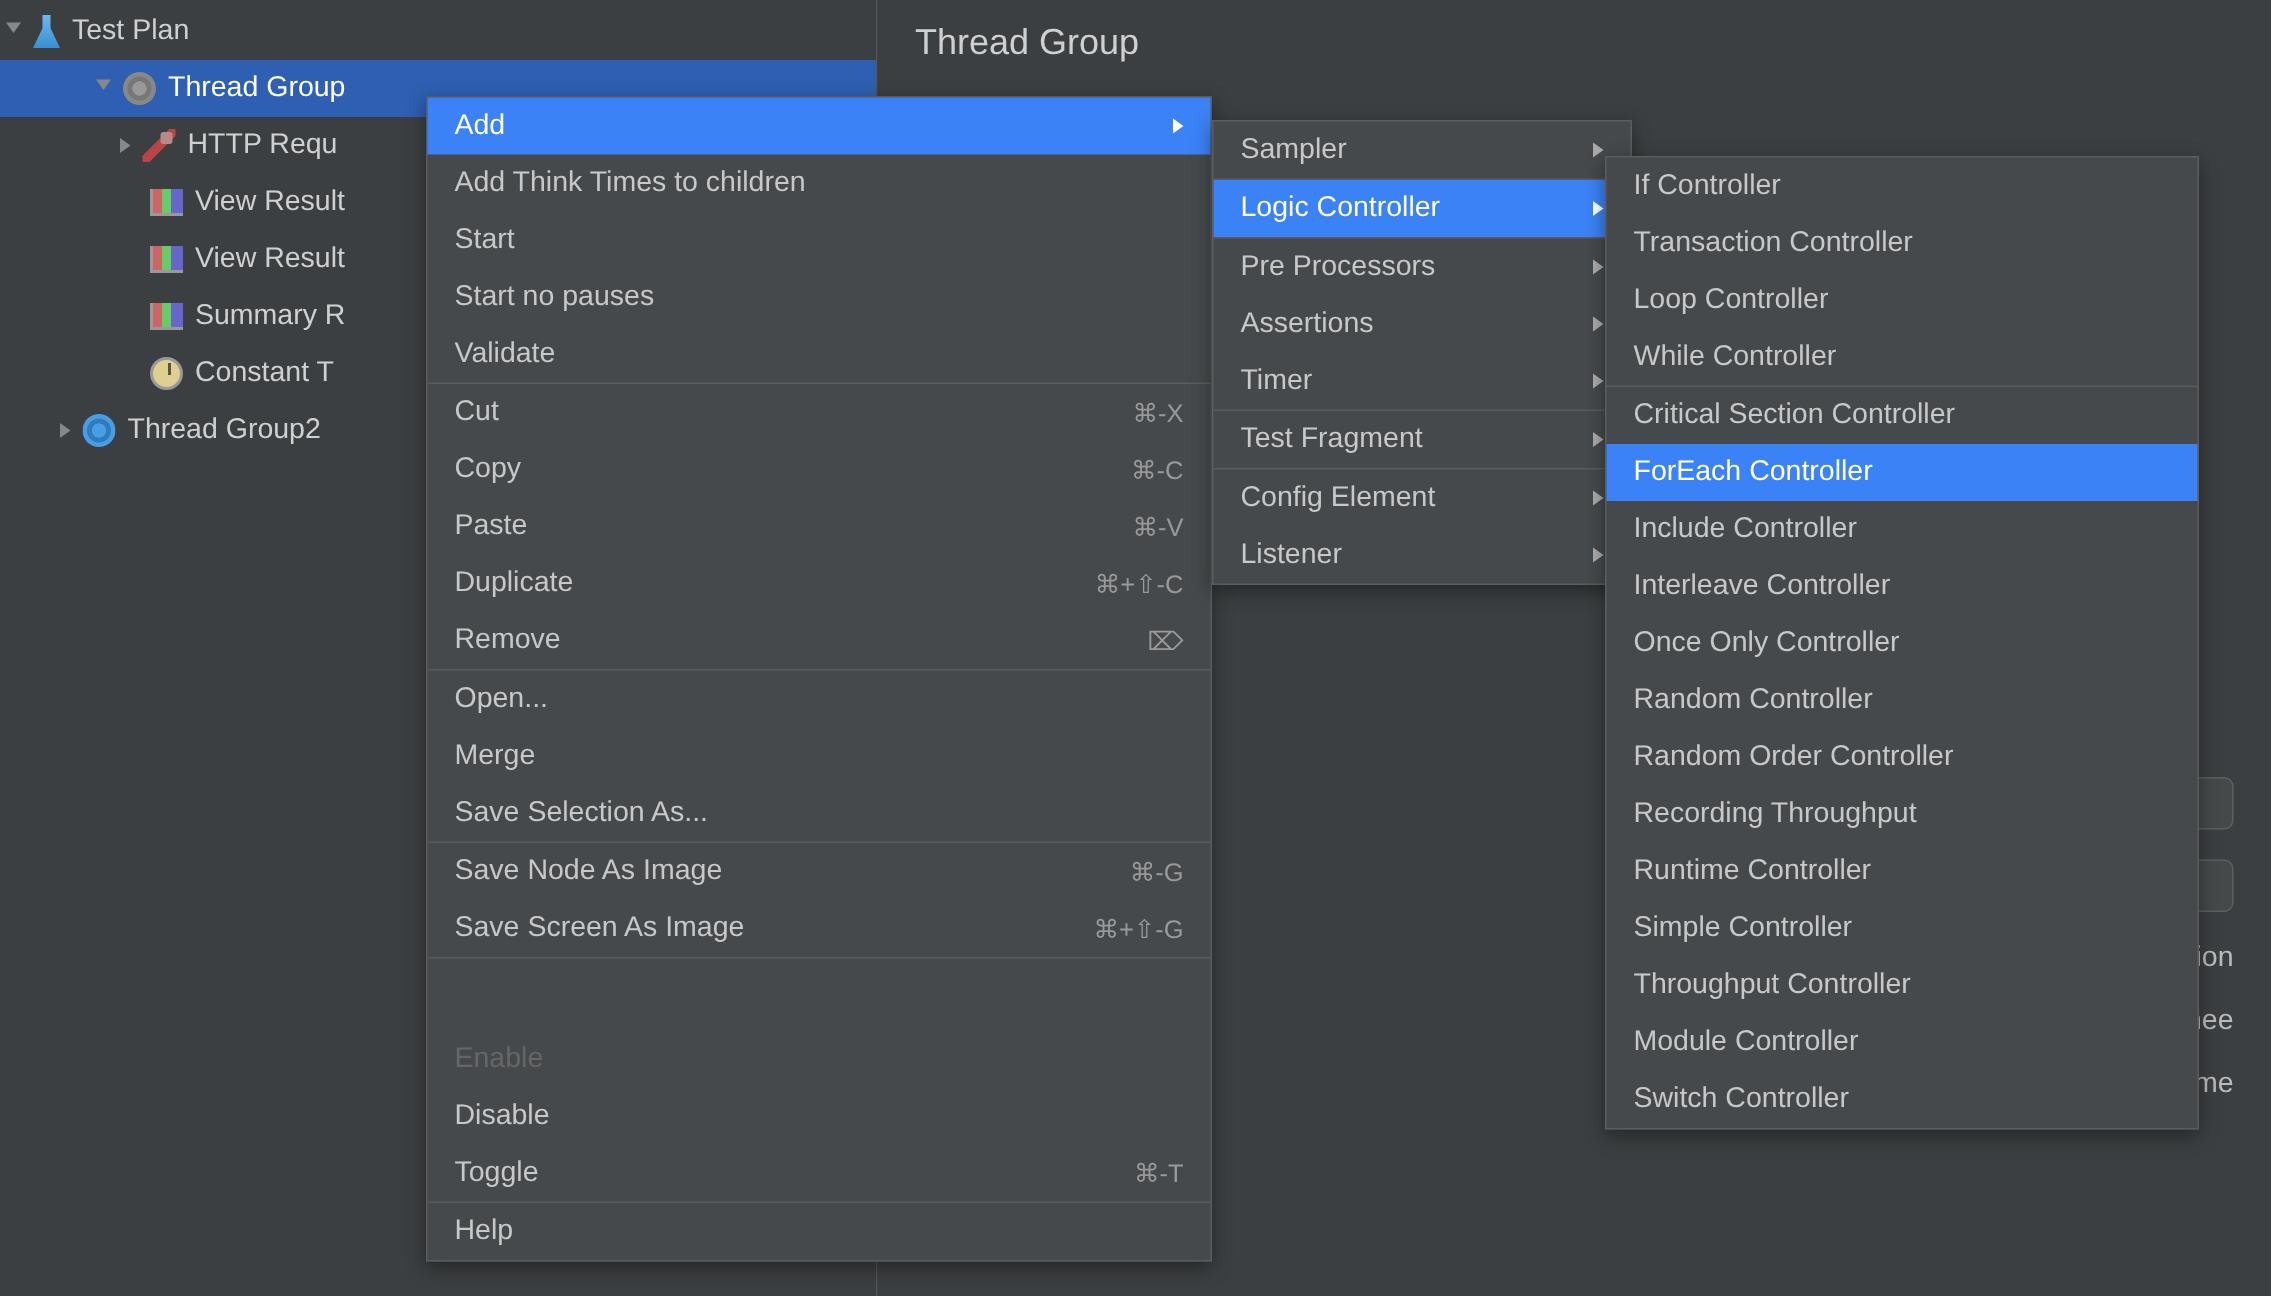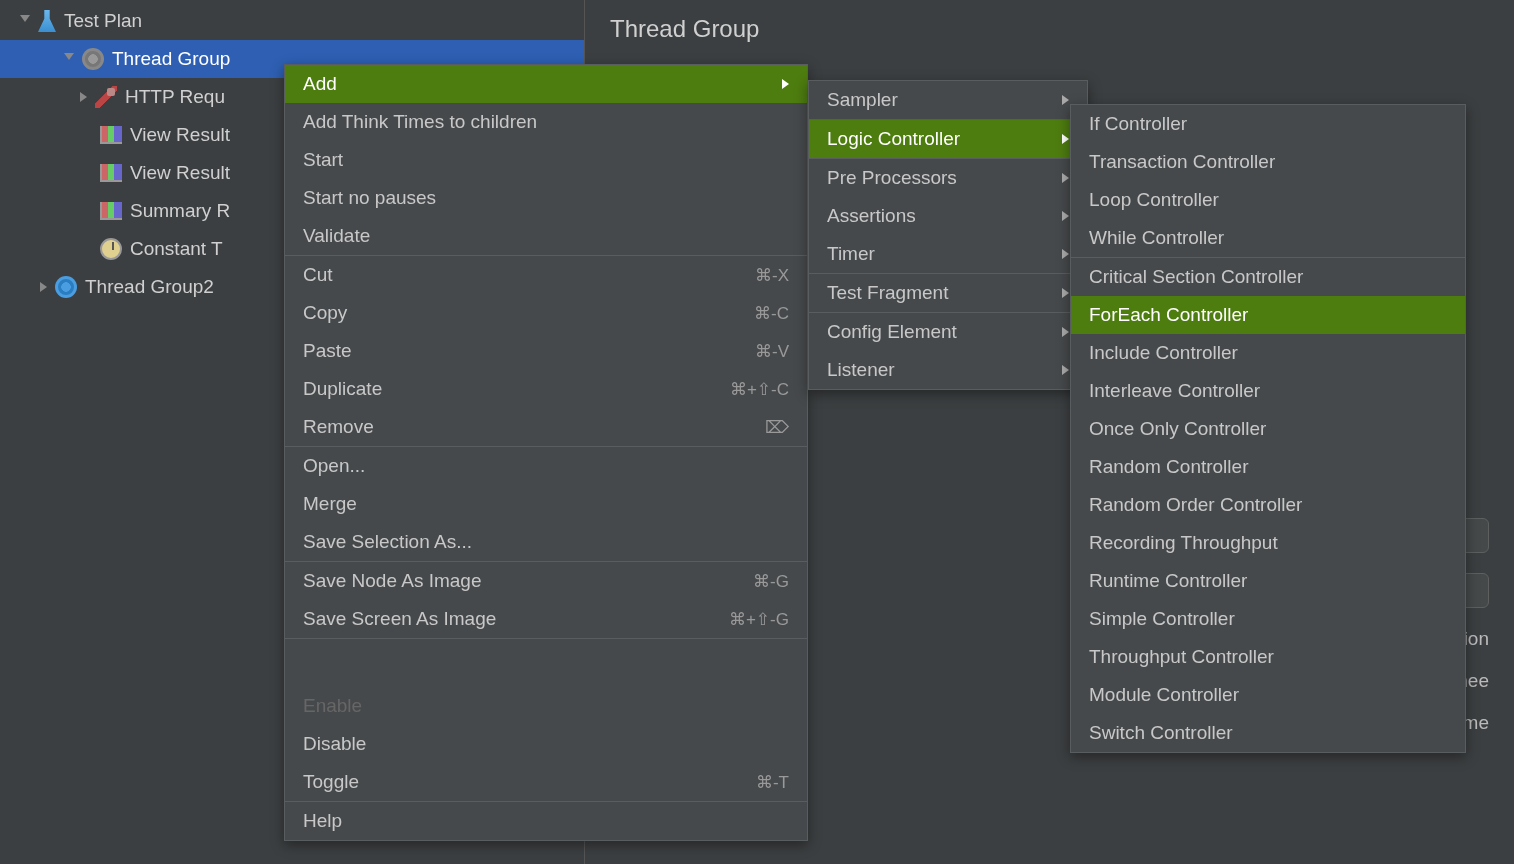--- a/index.html
+++ b/index.html
@@ -122,21 +122,21 @@
 .menu-item {
   display: flex;
   justify-content: space-between;
   align-items: center;
   padding: 8px 18px;
   font-size: 19px;
   color: #c8c8c8;
   height: 38px;
 }
 .menu-item.highlighted {
-  background: #4d7c0f;
+  background: #3b82f6;
   color: #fff;
 }
 .menu-item.disabled {
   color: #666;
   margin-top: 48px;
 }
 .menu-sep {
   height: 1px;
   background: #5a5d5f;
   margin: 0;
@@ -155,21 +155,21 @@
 #menu1 { top: 64px; left: 284px; width: 524px; }
 #menu2 { top: 80px; left: 808px; width: 262px; }
 #menu3 { top: 104px; left: 1070px; width: 396px; }
 .spacer { flex:1; }
 </style>
 </head>
 <body>
 
 <div class="container">
   <div class="tree-panel">
-    <div class="tree-item" style="padding-left:20px">
+    <div class="tree-item" style="padding-left:4px">
       <span class="tree-toggle down"></span>
       <span class="icon-flask"></span>
       <span>Test Plan</span>
     </div>
     <div class="tree-item selected" style="padding-left:64px">
       <span class="tree-toggle down"></span>
       <span class="icon-gear"></span>
       <span>Thread Group</span>
     </div>
     <div class="tree-item" style="padding-left:80px">

